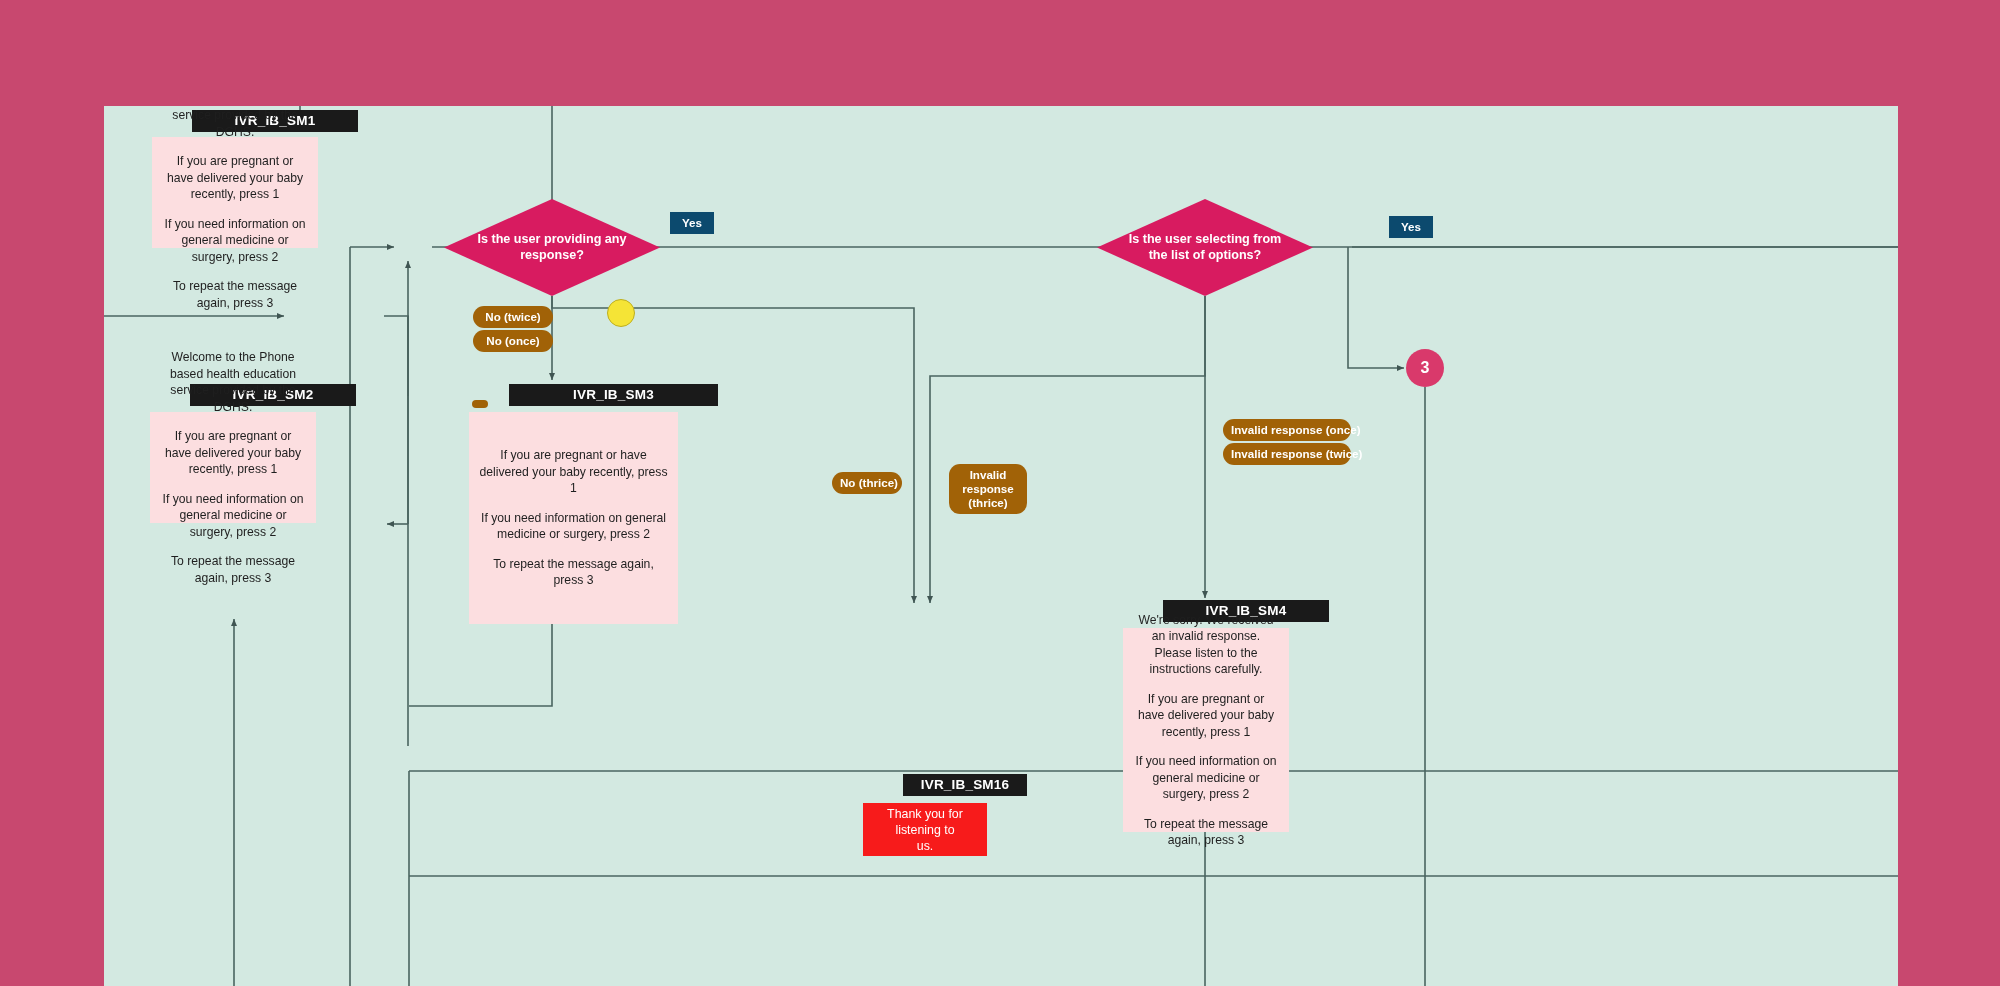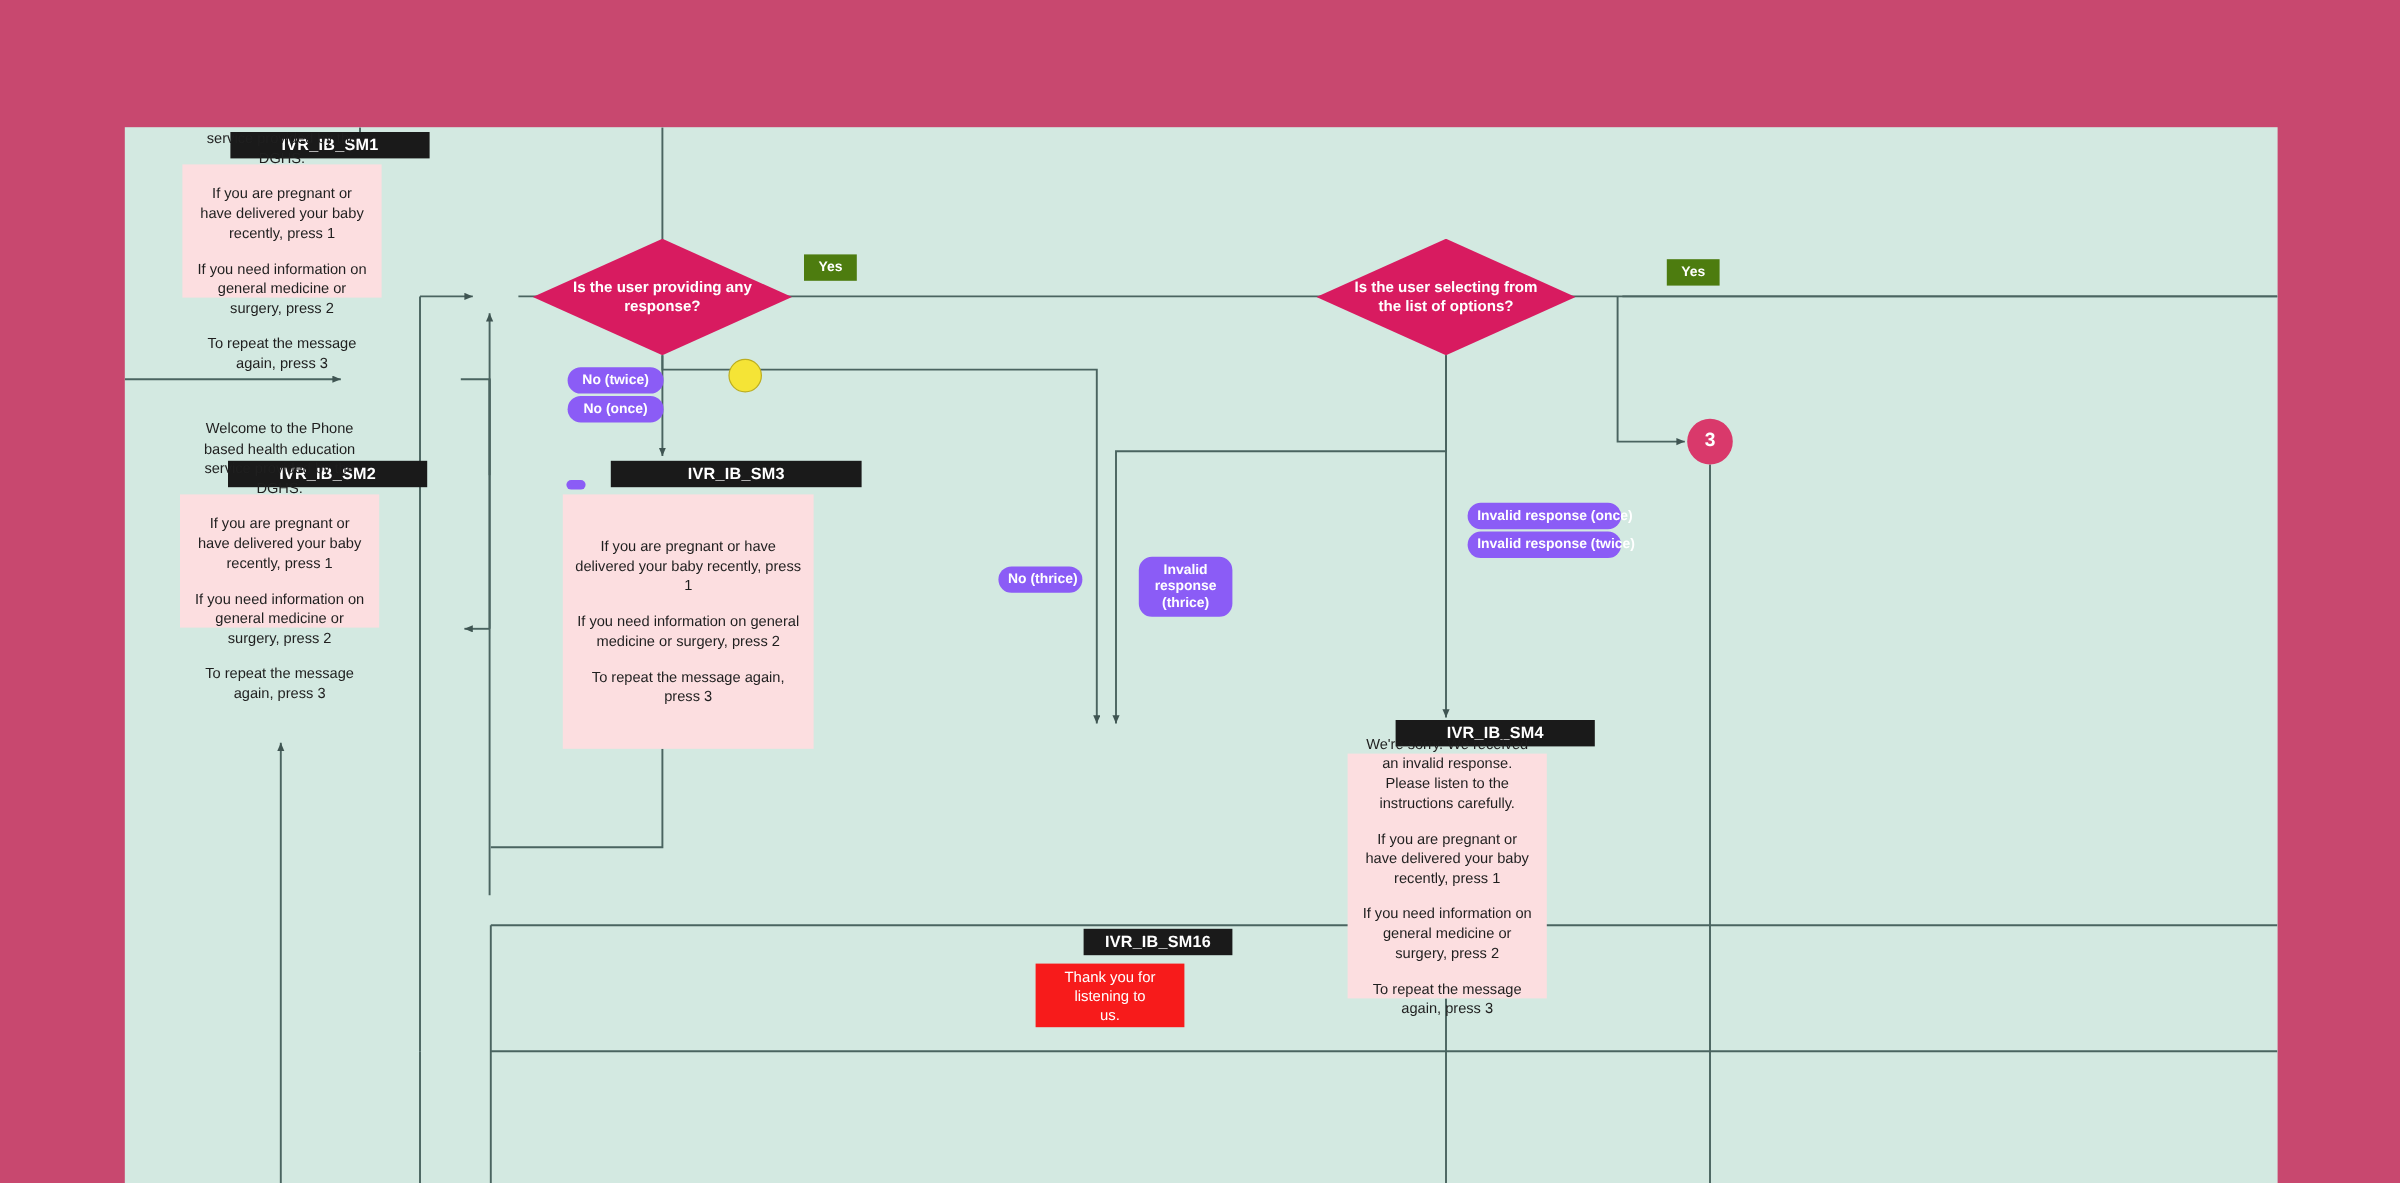--- a/index.html
+++ b/index.html
@@ -65,22 +65,22 @@
   
   .lbl{
     position:absolute;
     font-size:11.6px;font-weight:700;color:#ffffff;
     text-align:center;
     line-height:14px;
     padding:4px 8px;
     box-sizing:border-box;
     white-space:nowrap;
   }
-  .lbl-yes{background:#4d7c0f;}
-  .lbl-no{background:#8b5cf6;border-radius:11px;}
+  .lbl-yes{background:#0c4a6e;}
+  .lbl-no{background:#a16207;border-radius:11px;}
   .lbl-wrap{white-space:normal;}
 
   
   .term{
     position:absolute;
     background:#f71b1b;color:#ffffff;
     font-size:12.4px;line-height:16px;
     text-align:center;
     display:flex;align-items:center;justify-content:center;
     padding:4px 24px;box-sizing:border-box;

